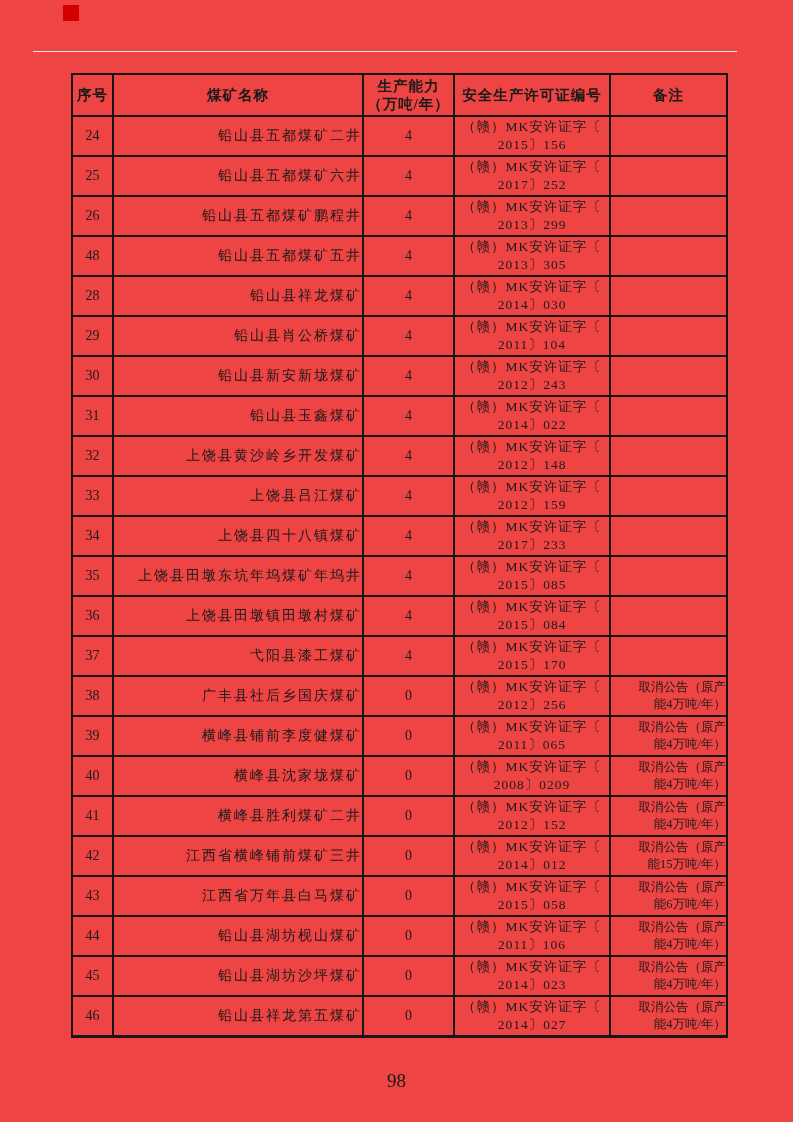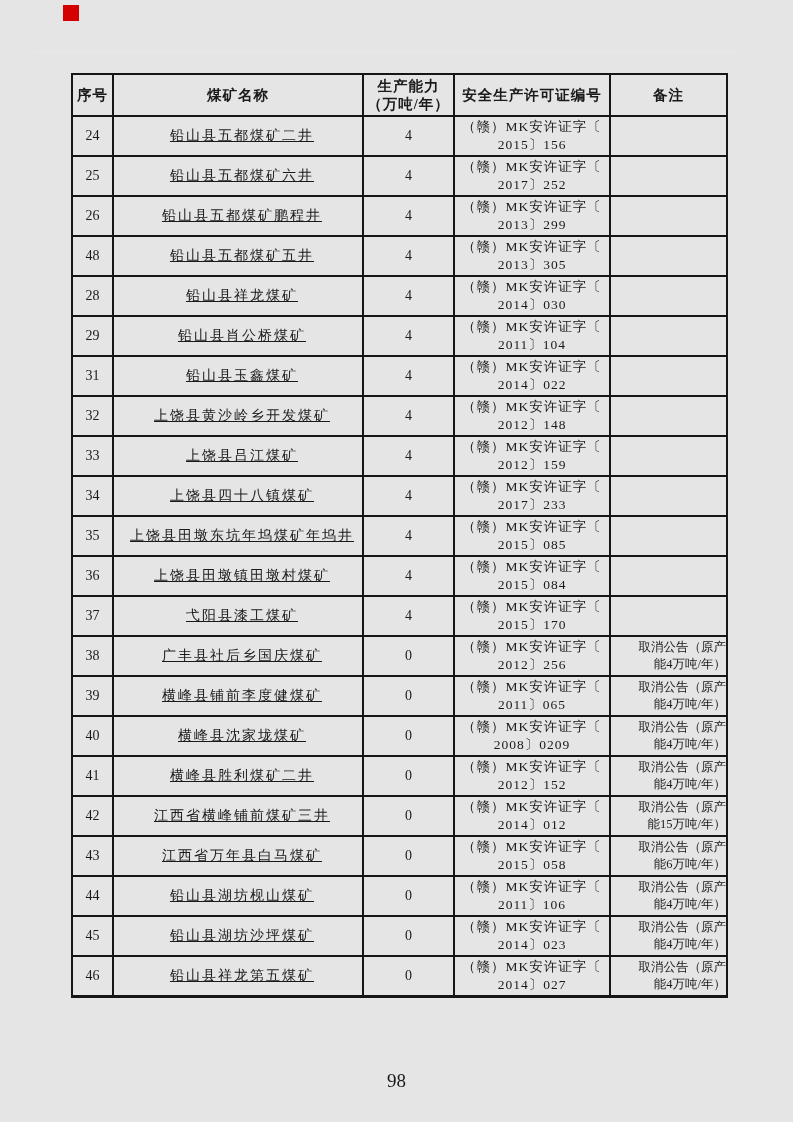--- a/index.html
+++ b/index.html
@@ -4,21 +4,21 @@
 <style>
   html, body {
     margin: 0;
     padding: 0;
     background: #ffffff;
   }
   .page {
     position: relative;
     width: 793px;
     height: 1122px;
-    background: #e5e5e5;
+    background: #ef4444;
     overflow: hidden;
     font-family: "Liberation Serif", "DejaVu Serif", serif;
     color: #1a1a1a;
   }
   .red-marker {
     position: absolute;
     left: 63px;
     top: 5px;
     width: 16px;
     height: 16px;
@@ -59,24 +59,23 @@
     line-height: 1.25;
   }
   .mine-table td {
     height: 38px;
     font-size: 14px;
   }
   td.cell-no, td.cell-cap {
     text-align: center;
   }
   td.cell-name {
-    text-align: center;
+    text-align: right;
     padding-left: 8px;
     letter-spacing: 2px;
-    text-decoration: underline;
   }
   td.cell-lic {
     text-align: center;
     font-size: 13.5px;
     line-height: 1.3;
     letter-spacing: 1px;
   }
   td.cell-rem {
     text-align: right;
     font-size: 12.5px;
@@ -175,20 +174,30 @@
           <td class="cell-no">29</td>
           <td class="cell-name">铅山县肖公桥煤矿</td>
           <td class="cell-cap">4</td>
           <td class="cell-lic">
             <div>（赣）MK安许证字〔</div>
             <div>2011〕104</div>
           </td>
           <td class="cell-rem"></td>
         </tr>
         <tr>
+          <td class="cell-no">30</td>
+          <td class="cell-name">铅山县新安新垅煤矿</td>
+          <td class="cell-cap">4</td>
+          <td class="cell-lic">
+            <div>（赣）MK安许证字〔</div>
+            <div>2012〕243</div>
+          </td>
+          <td class="cell-rem"></td>
+        </tr>
+        <tr>
           <td class="cell-no">31</td>
           <td class="cell-name">铅山县玉鑫煤矿</td>
           <td class="cell-cap">4</td>
           <td class="cell-lic">
             <div>（赣）MK安许证字〔</div>
             <div>2014〕022</div>
           </td>
           <td class="cell-rem"></td>
         </tr>
         <tr>

